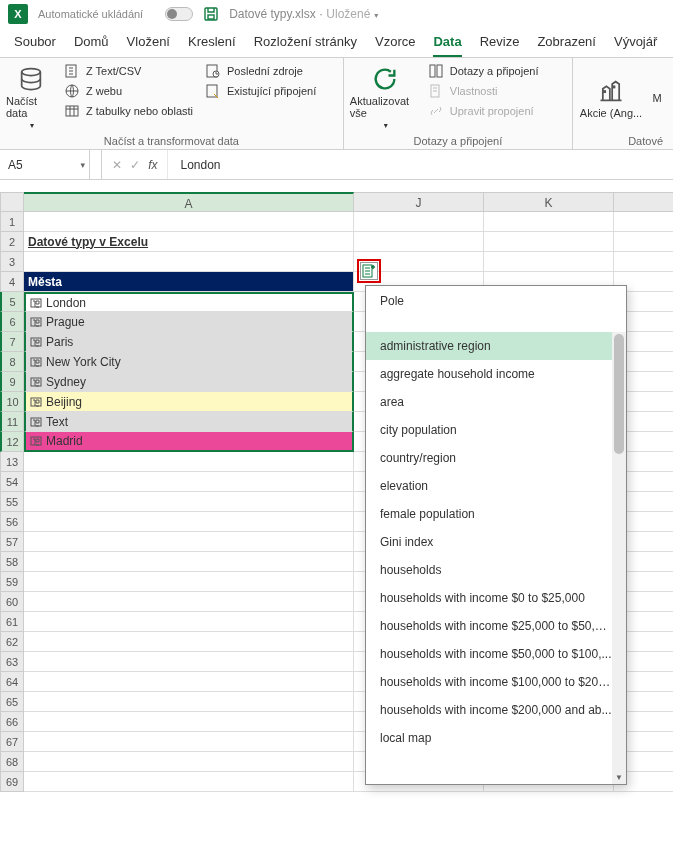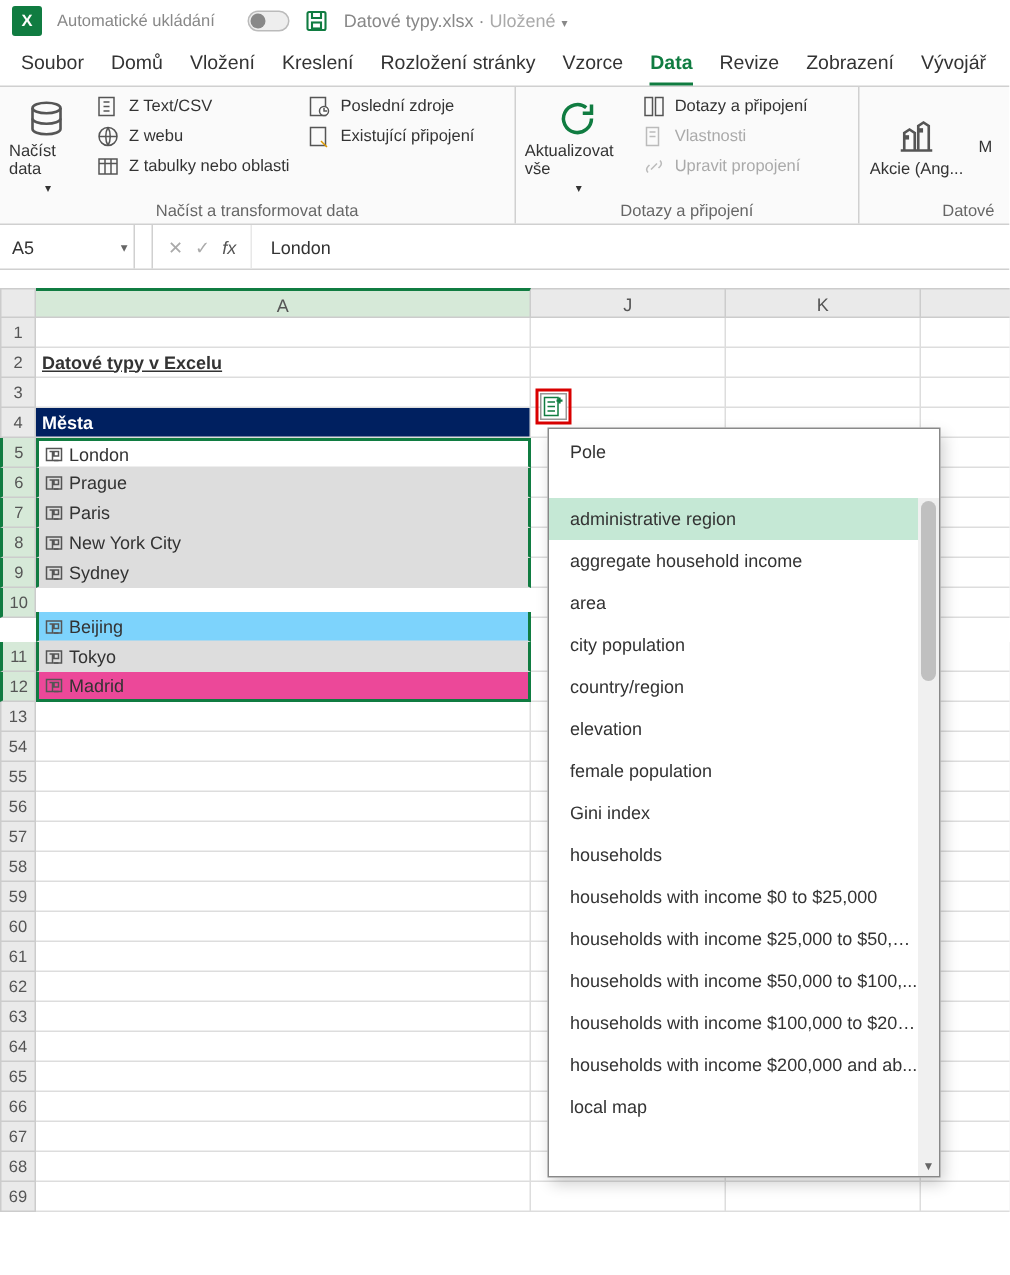--- a/index.html
+++ b/index.html
@@ -306,37 +306,37 @@
         <svg class="dt-icon" viewBox="0 0 12 12" fill="none" stroke="#555" stroke-width="1">
           <rect x="1" y="2" width="10" height="8"></rect>
           <path d="M3 4h2v6M6 4h3v3h-3zM6 10h3"></path>
         </svg>
         <span>Sydney</span>
       </div>
       <div class="cell"></div>
       <div class="cell"></div>
       <div class="cell"></div>
       <div class="rowhdr sel">10</div>
-      <div class="cell first sel-right" style="border-left: 2px solid rgb(16, 124, 65); background: #7dd3fc; margin-top: 16px;">
+      <div class="cell first sel-right" style="border-left: 2px solid rgb(16, 124, 65); background: #fef9c3;">
         <svg class="dt-icon" viewBox="0 0 12 12" fill="none" stroke="#555" stroke-width="1">
           <rect x="1" y="2" width="10" height="8"></rect>
           <path d="M3 4h2v6M6 4h3v3h-3zM6 10h3"></path>
         </svg>
         <span>Beijing</span>
       </div>
       <div class="cell"></div>
       <div class="cell"></div>
       <div class="cell"></div>
       <div class="rowhdr sel">11</div>
       <div class="cell first sel-right" style="border-left: 2px solid rgb(16, 124, 65); background: rgb(221, 221, 221);">
         <svg class="dt-icon" viewBox="0 0 12 12" fill="none" stroke="#555" stroke-width="1">
           <rect x="1" y="2" width="10" height="8"></rect>
           <path d="M3 4h2v6M6 4h3v3h-3zM6 10h3"></path>
         </svg>
-        <span>Tokyo</span>
+        <span>Text</span>
       </div>
       <div class="cell"></div>
       <div class="cell"></div>
       <div class="cell"></div>
       <div class="rowhdr sel">12</div>
       <div class="cell first sel-right sel-bottom" style="border-left: 2px solid rgb(16, 124, 65); background: #ec4899;">
         <svg class="dt-icon" viewBox="0 0 12 12" fill="none" stroke="#555" stroke-width="1">
           <rect x="1" y="2" width="10" height="8"></rect>
           <path d="M3 4h2v6M6 4h3v3h-3zM6 10h3"></path>
         </svg>

